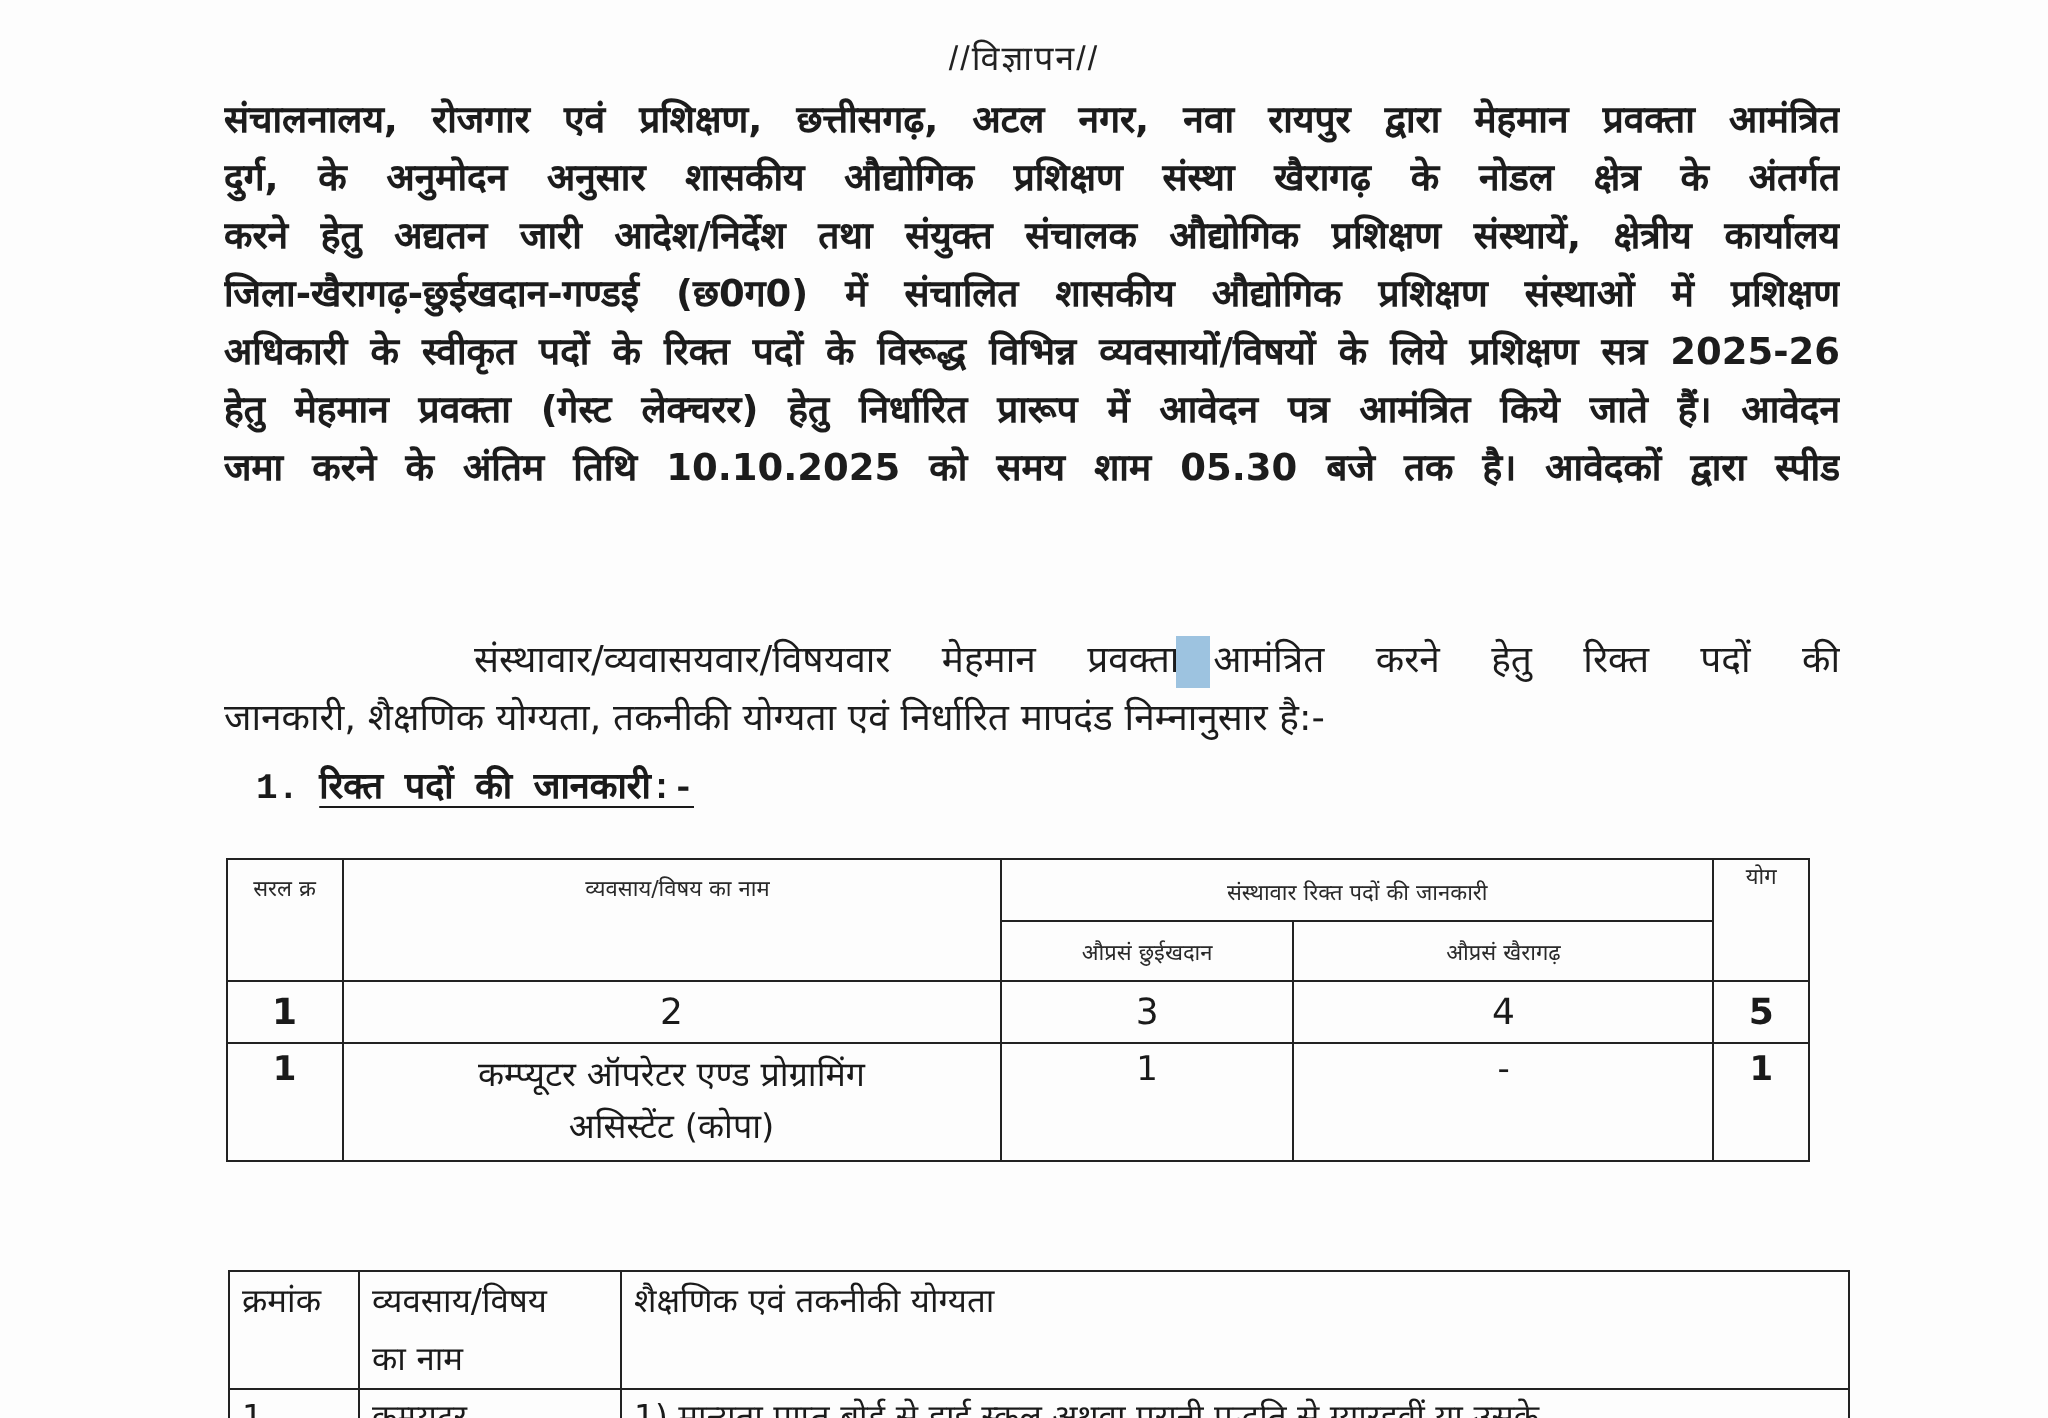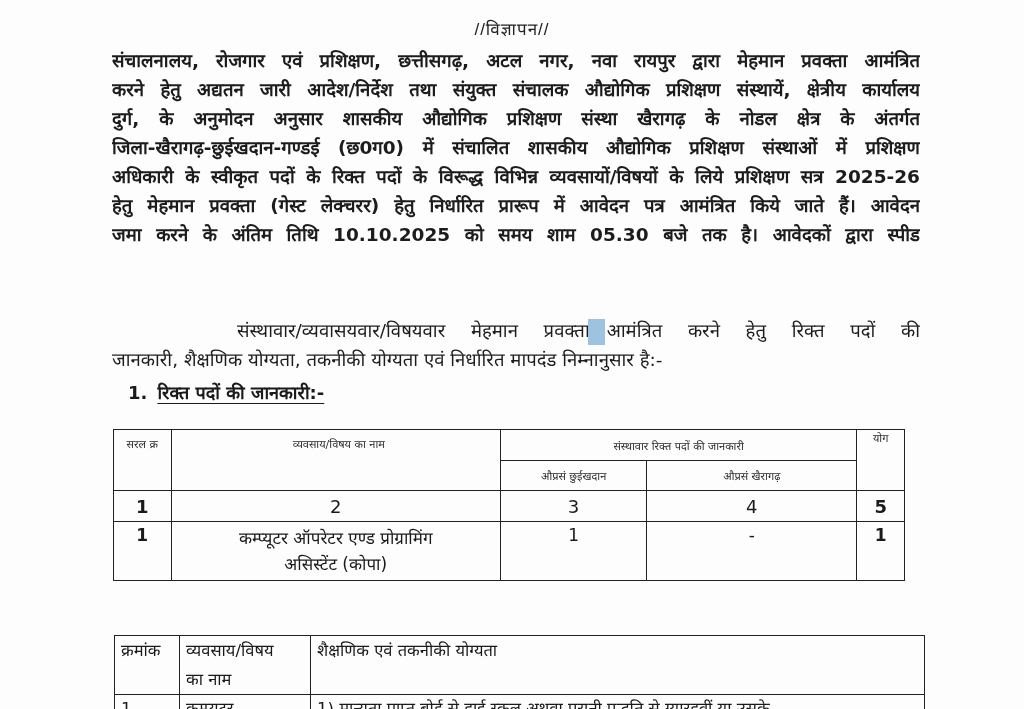--- a/index.html
+++ b/index.html
@@ -28,21 +28,21 @@
   .indent { padding-left: 125px; }
   .hl {
     display: inline-block; width: 17px; height: 26px; background: #9dc3e0;
     vertical-align: middle; margin-left: -2px; margin-right: 2px;
   }
   .section-title {
     position: absolute; font-size: 18px; font-weight: bold;
   }
   .section-title .num { margin-right: 10px; }
   .section-title .txt { text-decoration: underline; text-underline-offset: 4px; }
-  .s1 { left: 128px; top: 380px; }
+  .s1 { left: 128px; top: 380px; font-family: Liberation Mono, monospace; }
   .s2 { left: 122px; top: 590px; }
 
   table { border-collapse: collapse; position: absolute; font-size: 17px; }
   td, th { border: 1.6px solid #222; font-weight: normal; padding: 0 6px; }
   .t1 { left: 113px; top: 429px; width: 792px; }
   .t1 .hdr td { font-size: 11px; color: #2a2a2a; }
   .t1 td { text-align: center; }
   .t1 .c-sr { width: 45px; }
   .t1 .c-name { width: 315px; padding-left: 12px; }
   .t1 .c-a { width: 135px; }
@@ -65,22 +65,22 @@
 </style>
 </head>
 <body>
 
 <div class="page">
 
   <div class="heading">//विज्ञापन//</div>
 
   <div class="para p1">
     <span class="line">संचालनालय, रोजगार एवं प्रशिक्षण, छत्तीसगढ़, अटल नगर, नवा रायपुर द्वारा मेहमान प्रवक्ता आमंत्रित</span>
+    <span class="line">दुर्ग, के अनुमोदन अनुसार शासकीय औद्योगिक प्रशिक्षण संस्था  खैरागढ़ के नोडल क्षेत्र के अंतर्गत</span>
     <span class="line">करने हेतु अद्यतन जारी आदेश/निर्देश तथा संयुक्त संचालक औद्योगिक प्रशिक्षण संस्थायें, क्षेत्रीय कार्यालय</span>
-    <span class="line">दुर्ग, के अनुमोदन अनुसार शासकीय औद्योगिक प्रशिक्षण संस्था  खैरागढ़ के नोडल क्षेत्र के अंतर्गत</span>
     <span class="line">जिला-खैरागढ़-छुईखदान-गण्डई (छ0ग0) में संचालित शासकीय औद्योगिक प्रशिक्षण संस्थाओं में प्रशिक्षण</span>
     <span class="line">अधिकारी के स्वीकृत पदों के रिक्त पदों के विरूद्ध विभिन्न व्यवसायों/विषयों के लिये प्रशिक्षण सत्र 2025-26</span>
     <span class="line">हेतु मेहमान प्रवक्ता (गेस्ट लेक्चरर)  हेतु निर्धारित प्रारूप में आवेदन पत्र आमंत्रित किये जाते हैं। आवेदन</span>
     <span class="line">जमा करने के अंतिम तिथि 10.10.2025 को समय शाम 05.30 बजे तक है। आवेदकों द्वारा स्पीड</span>
   </div>
 
   <div class="para p2" style="font-weight:normal;">
     <span class="line indent">
       <span>संस्थावार/व्यवासयवार/विषयवार मेहमान प्रवक्ता</span><span class="hl"></span><span>आमंत्रित करने हेतु रिक्त पदों की</span>
     </span>

